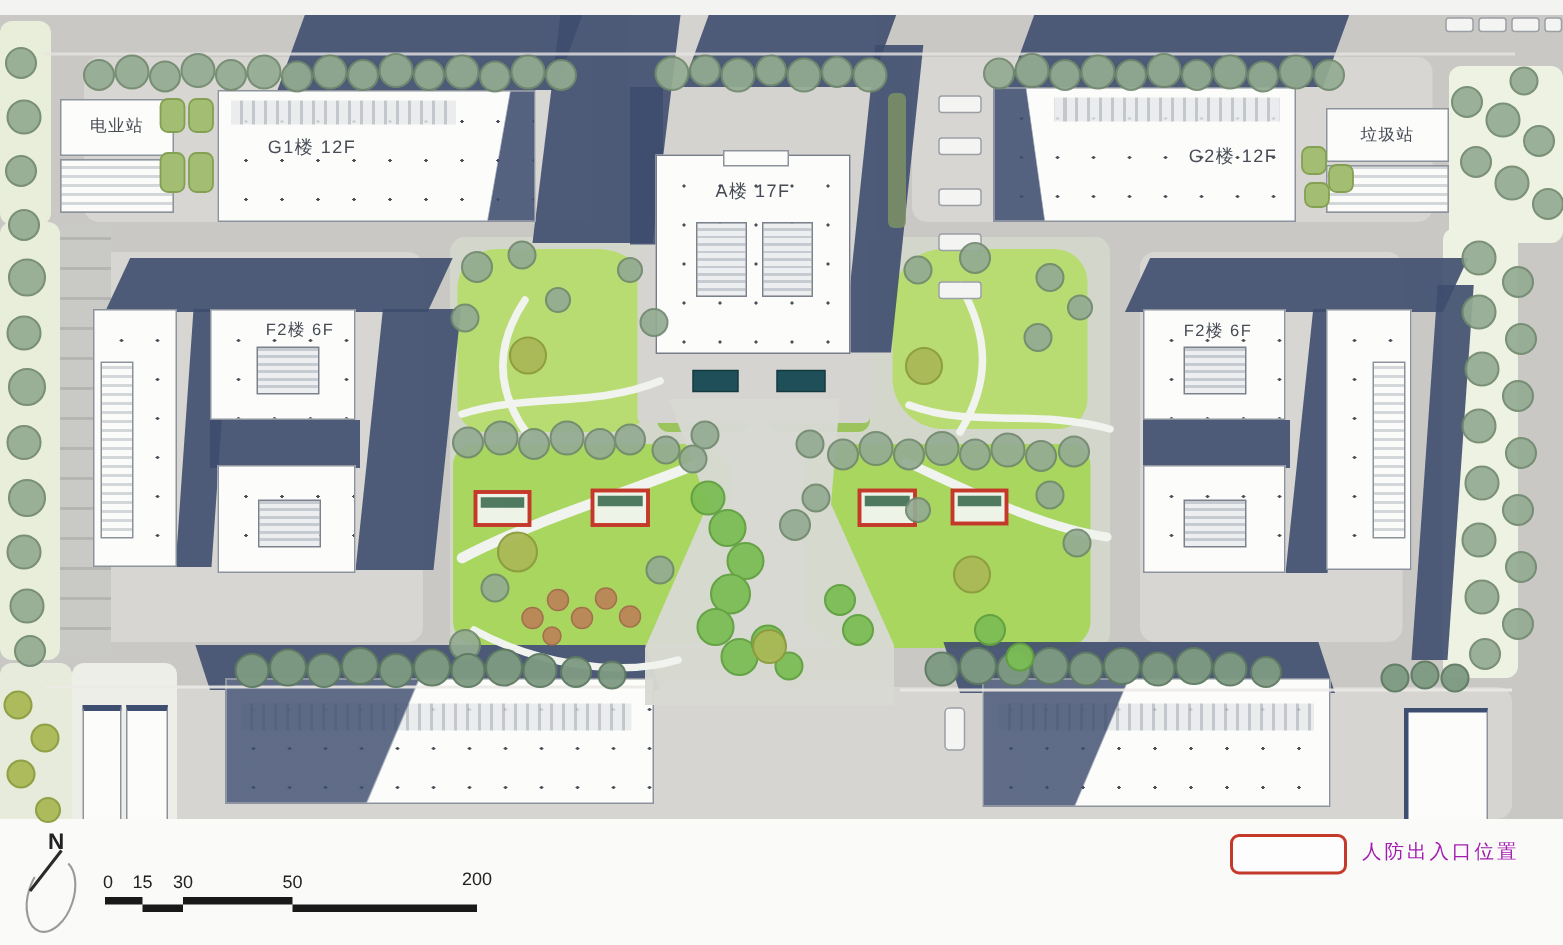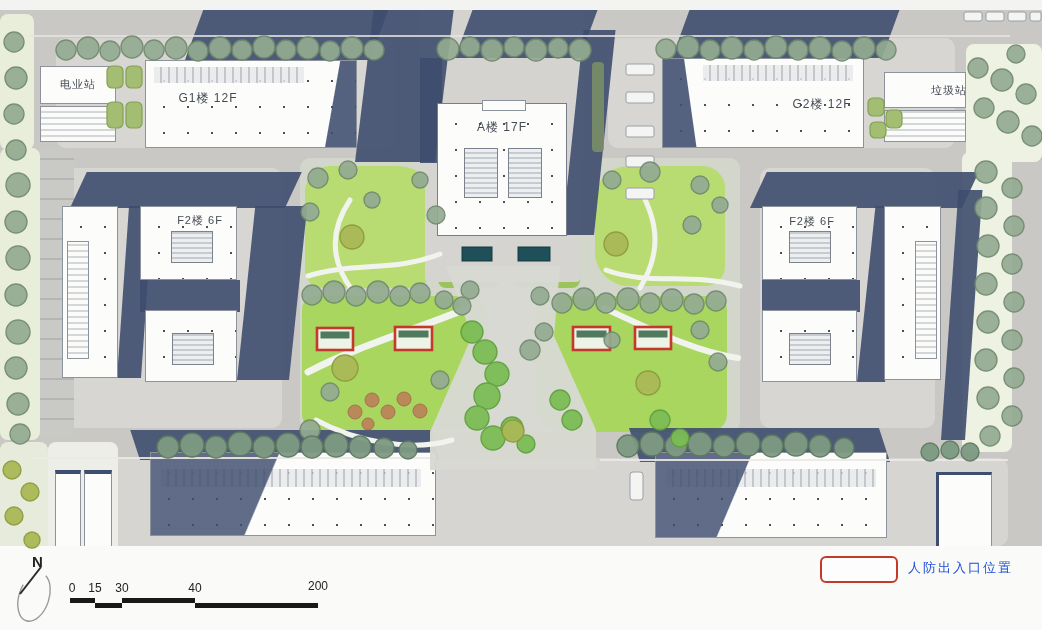--- a/index.html
+++ b/index.html
@@ -367,28 +367,28 @@
     </g>
   </svg>
 
   <div class="bar" style="left:70px;top:598px;width:25px;height:5px;"></div>
   <div class="bar" style="left:95px;top:603px;width:27px;height:5px;"></div>
   <div class="bar" style="left:122px;top:598px;width:73px;height:5px;"></div>
   <div class="bar" style="left:195px;top:603px;width:123px;height:5px;"></div>
   <span class="tick" style="left:62px;top:581px;width:20px;">0</span>
   <span class="tick" style="left:85px;top:581px;width:20px;">15</span>
   <span class="tick" style="left:112px;top:581px;width:20px;">30</span>
-  <span class="tick" style="left:185px;top:581px;width:20px;">40</span>
+  <span class="tick" style="left:185px;top:581px;width:20px;">50</span>
   <span class="tick" style="left:303px;top:579px;width:30px;">200</span>
 
   <div style="position:absolute;left:820px;top:556px;width:74px;height:23px;border:2.5px solid #c5392b;border-radius:6px;background:#fdfdfd;"></div>
-  <div class="label" style="left:908px;top:561px;width:130px;font-size:13px;color:#1d4ed8;text-align:left;letter-spacing:2px;">人防出入口位置</div>
+  <div class="label" style="left:908px;top:561px;width:130px;font-size:13px;color:#a21caf;text-align:left;letter-spacing:2px;">人防出入口位置</div>
 
   <div class="label" style="left:40px;top:78px;width:76px;font-size:11px;">电业站</div>
   <div class="label" style="left:146px;top:92px;width:124px;font-size:12px;text-align:center;">G1楼 12F</div>
   <div class="label" style="left:442px;top:121px;width:120px;font-size:12px;">A楼 17F</div>
   <div class="label" style="left:760px;top:98px;width:124px;font-size:12px;">G2楼 12F</div>
-  <div class="label" style="left:884px;top:84px;width:82px;font-size:11px;padding-left:24px;">垃圾站</div>
+  <div class="label" style="left:884px;top:84px;width:82px;font-size:11px;">垃圾站</div>
   <div class="label" style="left:148px;top:214px;width:104px;font-size:11px;">F2楼 6F</div>
   <div class="label" style="left:762px;top:215px;width:100px;font-size:11px;">F2楼 6F</div>
   <div class="label" style="left:28px;top:554px;width:20px;font-size:15px;color:#222;font-weight:bold;">N</div>
 
 </div>
 
 </body></html>

